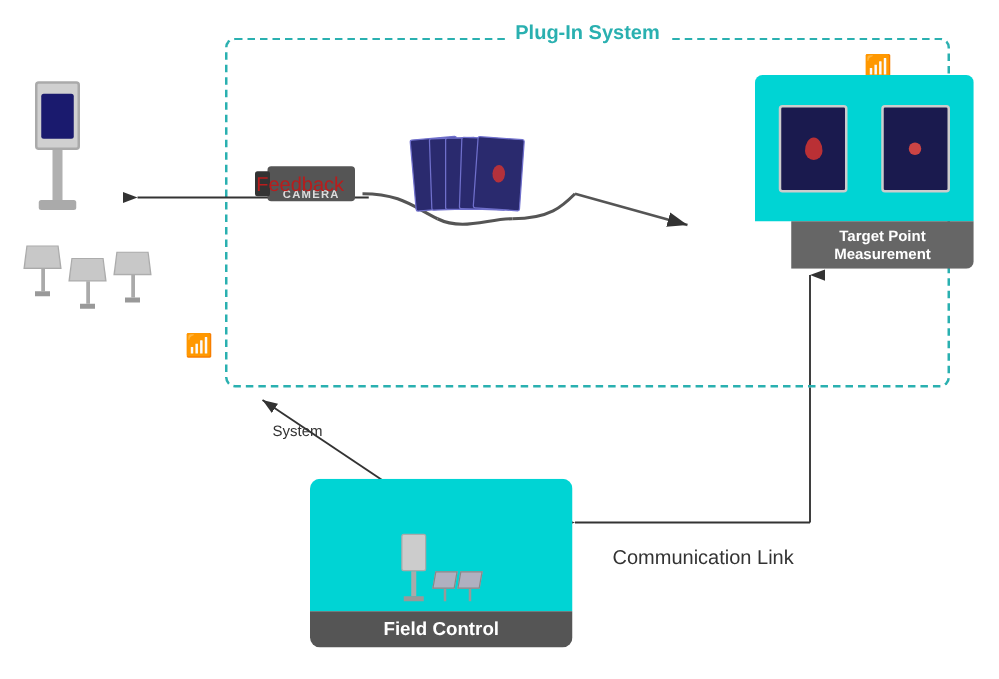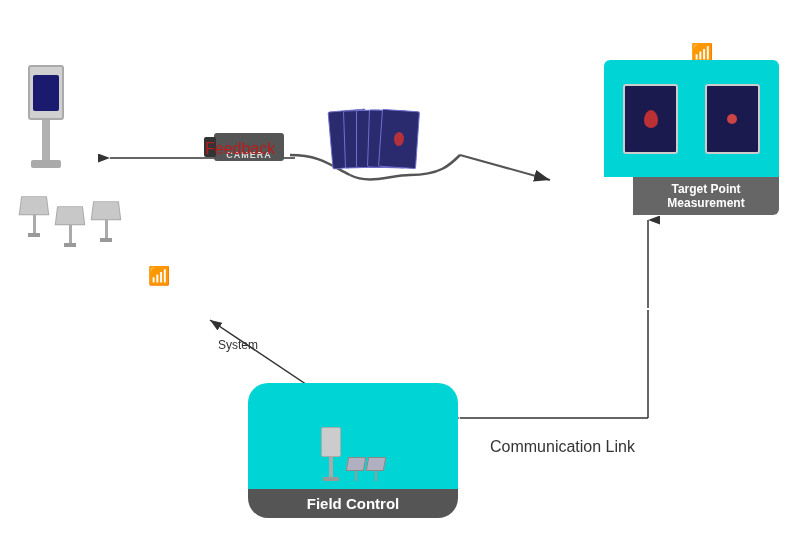--- a/index.html
+++ b/index.html
@@ -42,21 +42,21 @@
       font-weight: bold;
     }
 
     
     .field-control-box {
       position: absolute;
       bottom: 20px;
       left: 244px;
       width: 215px;
       height: 130px;
-      border-radius: 20px;
+      border-radius: 8px;
       overflow: hidden;
       display: flex;
       flex-direction: column;
     }
 
     .field-control-inner {
       flex: 1;
       background: #00d4d4;
       display: flex;
       align-items: center;
@@ -289,20 +289,23 @@
       height: 10px;
       background: #999;
       margin: 0 auto;
     }
   </style>
 </head>
 <body>
 
 <div class="diagram-container">
 
+  <div class="plugin-box">
+    <span class="plugin-label">Plug-In System</span>
+  </div>
 
   <svg class="arrows">
     <defs>
       <marker id="arrowhead" markerWidth="8" markerHeight="6" refX="8" refY="3" orient="auto">
         <polygon points="0 0, 8 3, 0 6" fill="#333"></polygon>
       </marker>
       <marker id="arrowhead-left" markerWidth="8" markerHeight="6" refX="0" refY="3" orient="auto">
         <polygon points="8 0, 0 3, 8 6" fill="#333"></polygon>
       </marker>
       <marker id="arrowhead-up" markerWidth="6" markerHeight="8" refX="3" refY="0" orient="auto">

